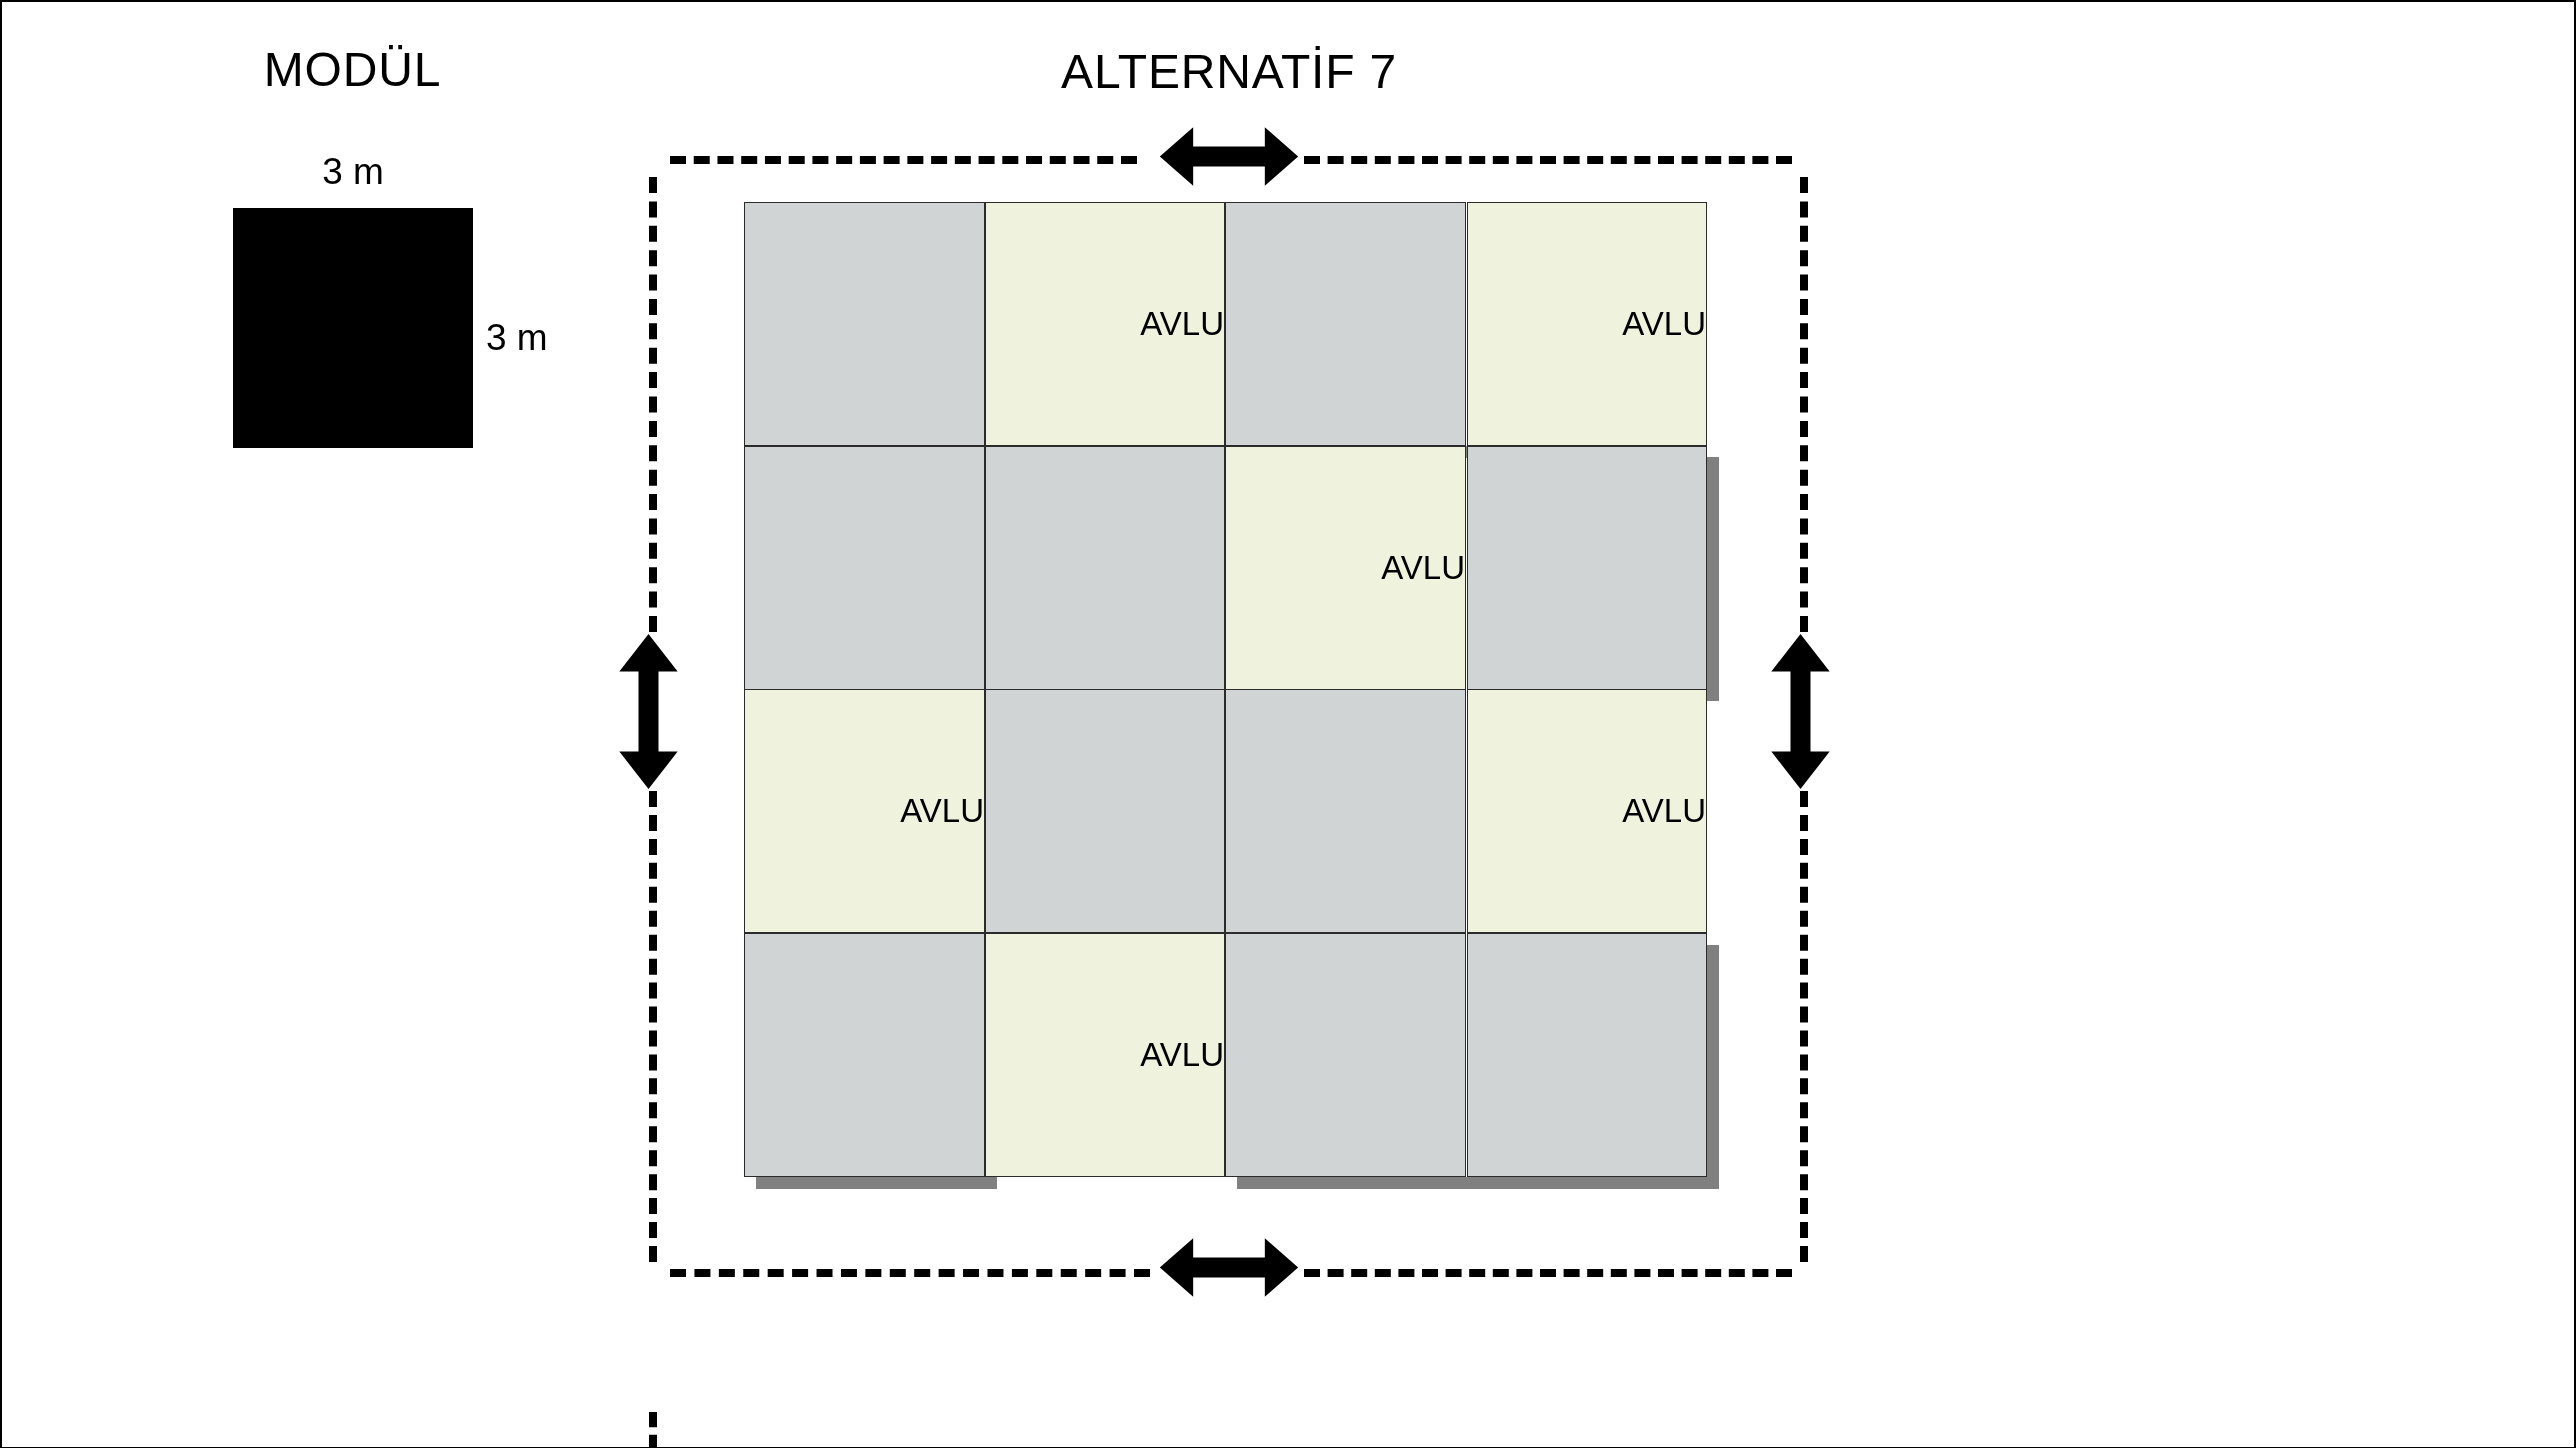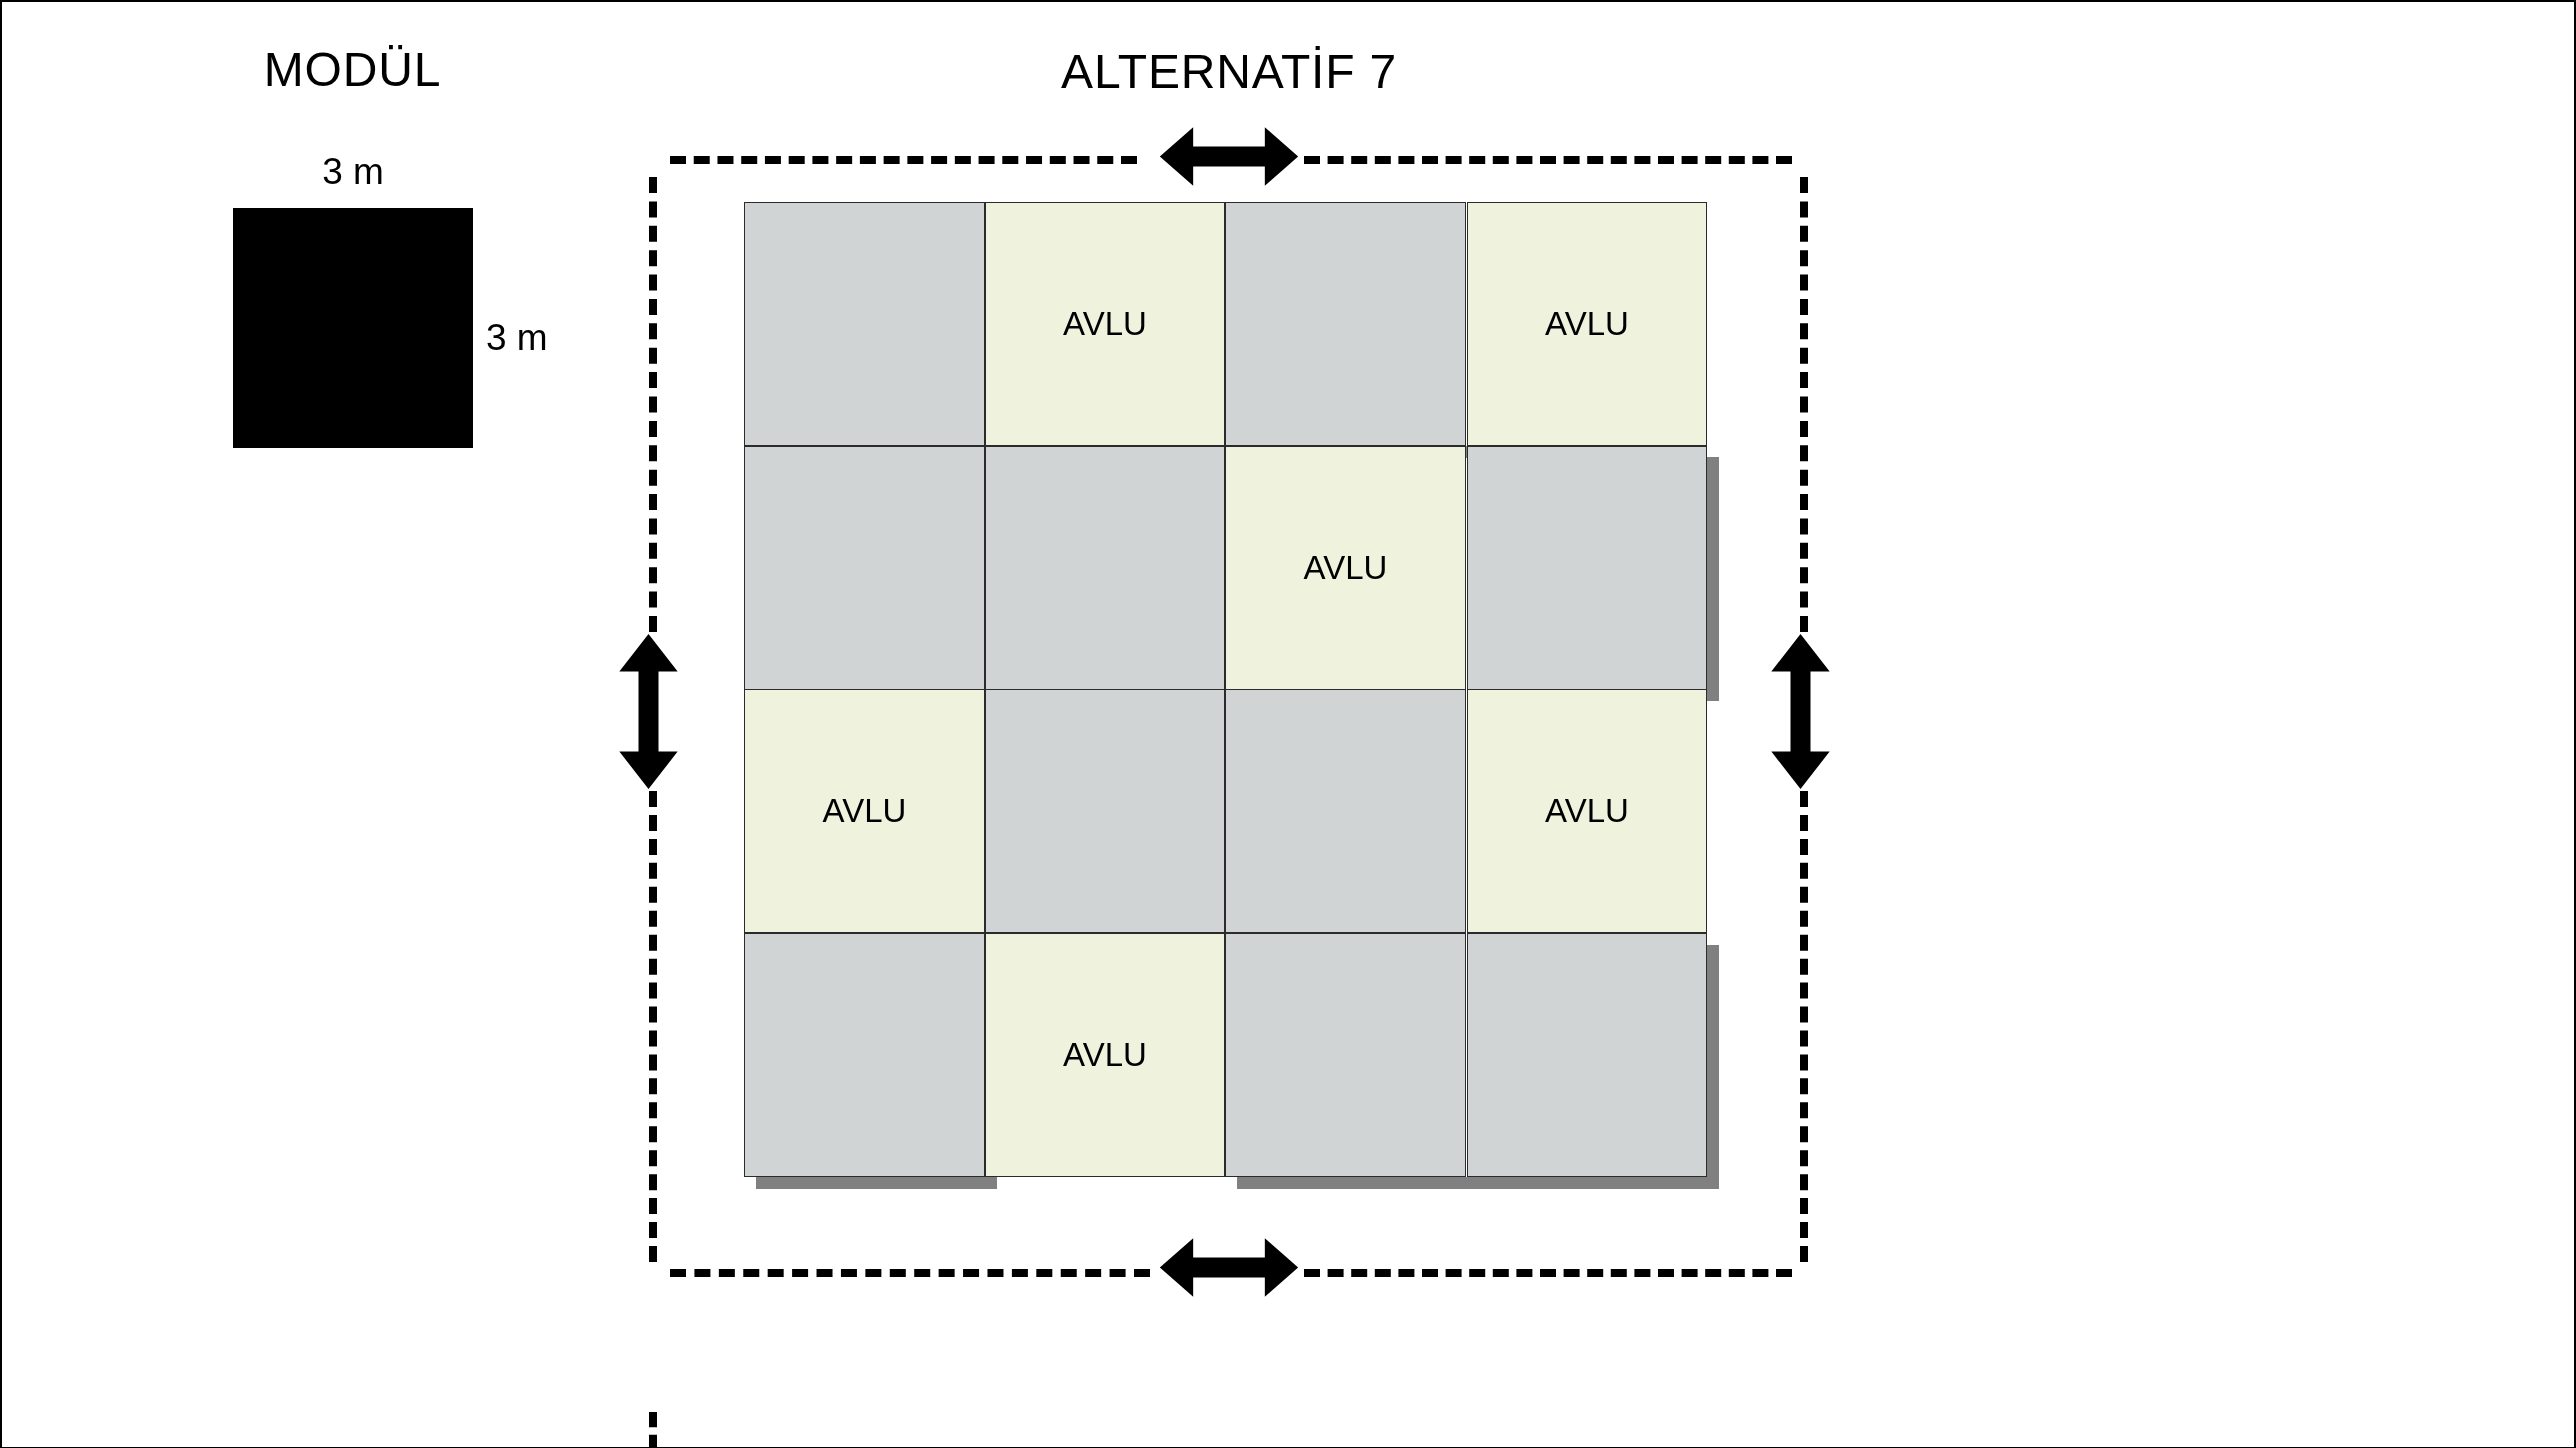--- a/index.html
+++ b/index.html
@@ -95,21 +95,21 @@
     position: absolute;
     box-sizing: border-box;
     border: 1.7px solid #2b2b2b;
   }
   .cell.gray  { background: #d0d4d5; }
   .cell.avlu  { background: #eff3dd; }
   .cell-label {
     position: absolute;
     left: 0; right: 0; top: 50%;
     transform: translateY(-50%);
-    text-align: center;
+    text-align: right;
     font-size: 33px;
     color: #000000;
     font-family: "Liberation Sans", sans-serif;
     pointer-events: none;
   }
   .shadow {
     position: absolute;
     background: #808080;
     z-index: 0;
   }

